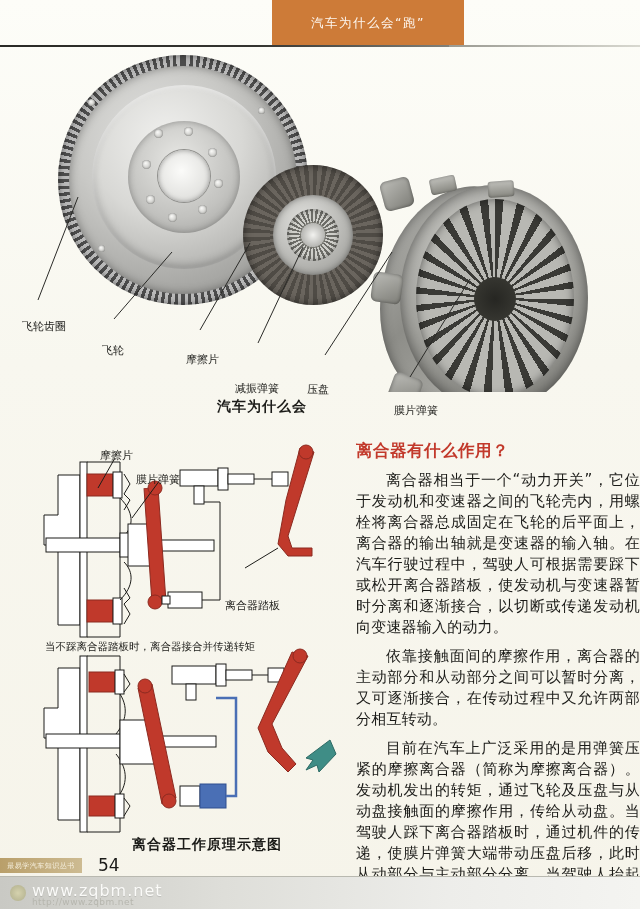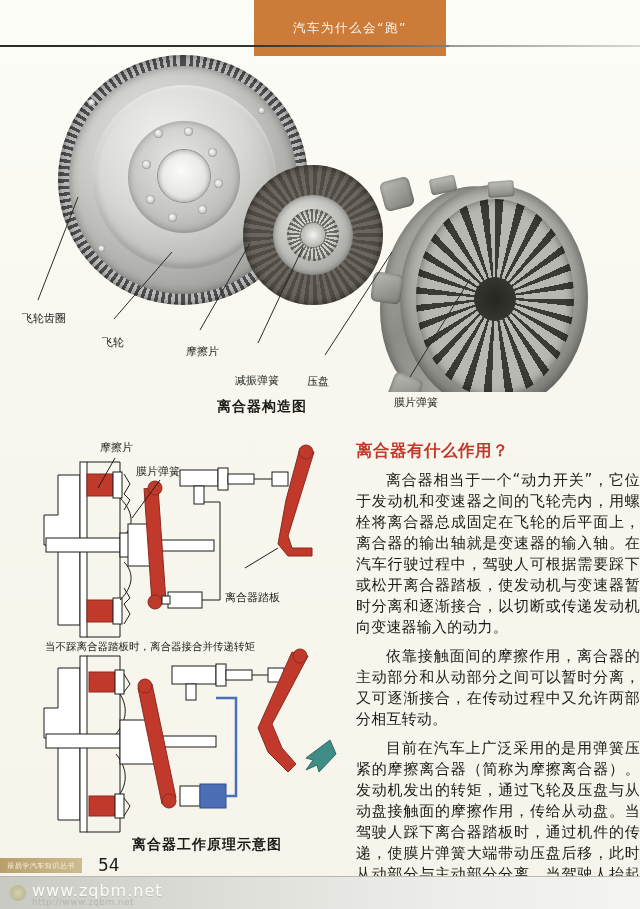--- a/index.html
+++ b/index.html
@@ -9,21 +9,21 @@
     font-family:"DejaVu Sans","Liberation Sans",sans-serif;
     position:relative;
   }
   .page{
     position:absolute;inset:0;
     background:
       linear-gradient(180deg,#fdfdf8 0%,#f8f7ef 40%,#f6f4ea 100%);
   }
   
   .hdr-band{
-    position:absolute;left:254px;top:0;width:192px;height:56px;
+    position:absolute;left:272px;top:0;width:192px;height:46px;
     background:#cd7b38;
     display:flex;align-items:center;justify-content:center;
   }
   .hdr-band span{
     color:#fdf6ef;font-size:12.5px;letter-spacing:1.5px;
     font-family:"DejaVu Sans","Liberation Sans",sans-serif;
   }
   .hdr-rule{
     position:absolute;left:0;top:45px;width:640px;height:2px;
     background:linear-gradient(90deg,#2a2a26 0%,#343430 40%,#8d8d86 75%,#cfcfc8 100%);
@@ -131,20 +131,21 @@
     position:absolute;width:30px;height:30px;border-radius:6px;
     background:linear-gradient(150deg,#bdbdb8,#7d7d77);
     box-shadow:inset 0 0 4px rgba(0,0,0,.45);
   }
 
   
   .callouts{position:absolute;left:0;top:47px;width:640px;height:360px;}
   .lbl{
     position:absolute;font-size:11px;color:#1d1d1a;white-space:nowrap;
     font-family:"DejaVu Sans","Liberation Sans",sans-serif;
+    margin-top:8px;
   }
   .cap-top{
     position:absolute;left:217px;top:398px;font-size:14px;font-weight:bold;
     color:#1b1b18;letter-spacing:1px;
   }
   
   .bignum{
     position:absolute;left:470px;top:388px;font-size:62px;
     font-style:italic;font-weight:bold;color:#c9a84c;
     font-family:"DejaVu Serif","Liberation Serif",serif;
@@ -270,21 +271,21 @@
 
   <div class="callouts">
     <div class="lbl" style="left:22px;top:264px;">飞轮齿圈</div>
     <div class="lbl" style="left:102px;top:288px;">飞轮</div>
     <div class="lbl" style="left:186px;top:297px;">摩擦片</div>
     <div class="lbl" style="left:235px;top:326px;">减振弹簧</div>
     <div class="lbl" style="left:307px;top:327px;">压盘</div>
     <div class="lbl" style="left:394px;top:348px;">膜片弹簧</div>
   </div>
 
-  <div class="cap-top">离合器构造图</div>
+  <div class="cap-top">汽车为什么会</div>
 
 
   <div class="col">
     <h2 class="q-title">离合器有什么作用？</h2>
     <p class="para">离合器相当于一个“动力开关”，它位于发动机和变速器之间的飞轮壳内，用螺栓将离合器总成固定在飞轮的后平面上，离合器的输出轴就是变速器的输入轴。在汽车行驶过程中，驾驶人可根据需要踩下或松开离合器踏板，使发动机与变速器暂时分离和逐渐接合，以切断或传递发动机向变速器输入的动力。</p>
     <p class="para">依靠接触面间的摩擦作用，离合器的主动部分和从动部分之间可以暂时分离，又可逐渐接合，在传动过程中又允许两部分相互转动。</p>
     <p class="para">目前在汽车上广泛采用的是用弹簧压紧的摩擦离合器（简称为摩擦离合器）。发动机发出的转矩，通过飞轮及压盘与从动盘接触面的摩擦作用，传给从动盘。当驾驶人踩下离合器踏板时，通过机件的传递，使膜片弹簧大端带动压盘后移，此时从动部分与主动部分分离。当驾驶人抬起踏板后，依靠弹簧的作用，它们又可接合到一起。</p>
   </div>
 
   <div class="sch">

